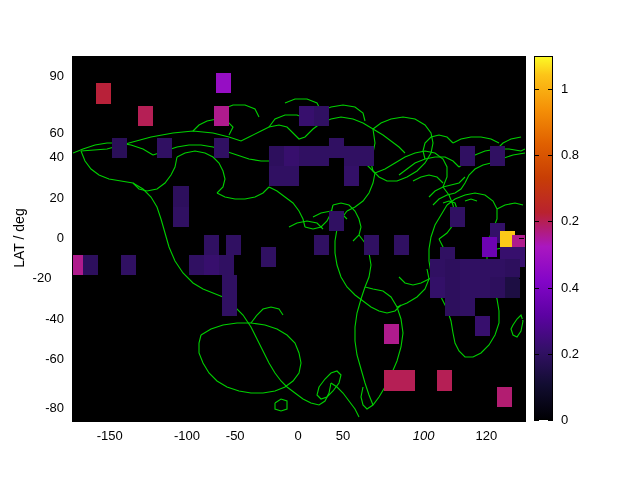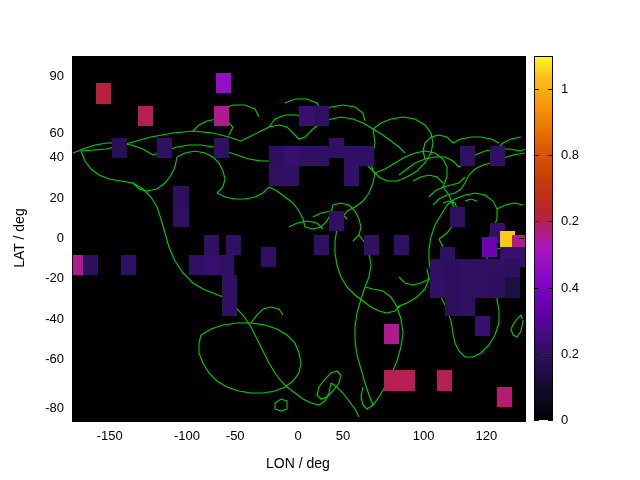--- a/index.html
+++ b/index.html
@@ -302,34 +302,33 @@
       <div class="axis-tick" style="left: 519px; top: 359.333px; width: 5px; height: 1px;"></div>
       <div class="axis-tick" style="left: 72px; top: 399.778px; width: 5px; height: 1px;"></div>
       <div class="axis-tick" style="left: 519px; top: 399.778px; width: 5px; height: 1px;"></div>
     </div>
   <div id="tick-labels">
       <div class="tick-label xlab" style="left: 79.6667px; top: 428px; width: 60px;">-150</div>
       <div class="tick-label xlab" style="left: 157px; top: 428px; width: 60px;">-100</div>
       <div class="tick-label xlab" style="left: 205.222px; top: 428px; width: 60px;">-50</div>
       <div class="tick-label xlab" style="left: 268px; top: 428px; width: 60px;">0</div>
       <div class="tick-label xlab" style="left: 313px; top: 428px; width: 60px;">50</div>
-      <div class="tick-label xlab" style="left: 393.556px; top: 428px; width: 60px;">100</div>
+      <div class="tick-label xlab" style="left: 393.556px; top: 428px; width: 60px; font-style: italic;">100</div>
       <div class="tick-label xlab" style="left: 456.333px; top: 428px; width: 60px;">120</div>
       <div class="tick-label ylab" style="left: 20px; top: 68.2222px; width: 44px;">90</div>
       <div class="tick-label ylab" style="left: 20px; top: 108.667px; width: 44px; margin-top: 16px;">60</div>
       <div class="tick-label ylab" style="left: 20px; top: 149.111px; width: 44px;">40</div>
       <div class="tick-label ylab" style="left: 20px; top: 189.556px; width: 44px;">20</div>
       <div class="tick-label ylab" style="left: 20px; top: 230px; width: 44px;">0</div>
-      <div class="tick-label ylab" style="left: 20px; top: 270.444px; width: 44px;">-20</div>
+      <div class="tick-label ylab" style="left: 20px; top: 270.444px; width: 44px; text-align: center;">-20</div>
       <div class="tick-label ylab" style="left: 20px; top: 310.889px; width: 44px;">-40</div>
       <div class="tick-label ylab" style="left: 20px; top: 351.333px; width: 44px;">-60</div>
       <div class="tick-label ylab" style="left: 20px; top: 400px; width: 44px;">-80</div>
     </div>
 
-  <div class="axis-title" id="xaxis-title">LON / deg</div>
   <div class="axis-title" id="yaxis-title">LAT / deg</div>
 
   <div id="colorbar-box"></div>
   <div id="colorbar-annotations">
       <div class="cb-tick" style="left: 534px; top: 89.0909px;"></div>
       <div class="cb-tick" style="left: 548px; top: 89.0909px;"></div>
       <div class="cb-label" style="left: 561px; top: 81.0909px;">1</div>
       <div class="cb-tick" style="left: 534px; top: 155.273px;"></div>
       <div class="cb-tick" style="left: 548px; top: 155.273px;"></div>
       <div class="cb-label" style="left: 561px; top: 147.273px;">0.8</div>

